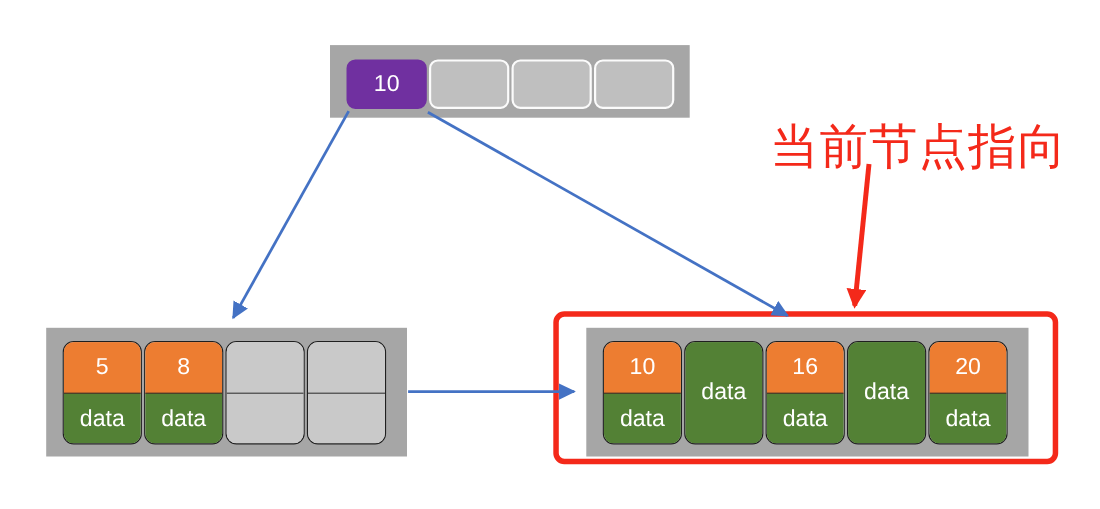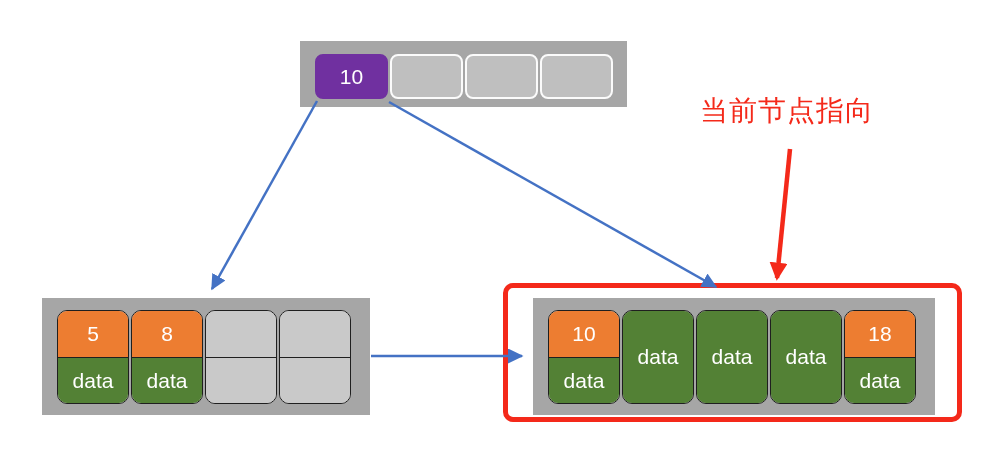--- a/index.html
+++ b/index.html
@@ -87,23 +87,23 @@
     height: 139px;
     border: 5px solid var(--red);
     border-radius: 10px;
     box-sizing: border-box;
     background: transparent;
     z-index: 2;
   }
   .annotation {
     position: absolute;
     left: 700px;
-    top: 92px;
+    top: 104px;
     color: var(--red);
-    font-size: 28px;
+    font-size: 44px;
     letter-spacing: 1px;
     white-space: nowrap;
     z-index: 2;
     font-family: "Liberation Sans", "DejaVu Sans", sans-serif;
   }
   svg.arrows {
     position: absolute;
     left: 0;
     top: 0;
     z-index: 3;
@@ -160,27 +160,28 @@
   <div class="node" style="left:533px; top:298px; width:402px; height:117px;">
     <div class="leaf-cols" id="right-leaf-cols">
         <div class="col">
           <div class="key orange">10</div>
           <div class="val green">data</div>
         </div>
         <div class="col">
           <div class="val green">data</div>
         </div>
         <div class="col">
-          <div class="val green">data</div>
-        </div>
-        <div class="col">
-          <div class="val green">data</div>
-        </div>
-        <div class="col">
-          <div class="key orange">18</div>
+          <div class="key orange">16</div>
+          <div class="val green">data</div>
+        </div>
+        <div class="col">
+          <div class="val green">data</div>
+        </div>
+        <div class="col">
+          <div class="key orange">20</div>
           <div class="val green">data</div>
         </div>
       </div>
   </div>
 
   <div class="annotation">当前节点指向</div>
 
   <svg class="arrows" width="1000" height="463" viewBox="0 0 1000 463">
     <defs>
       <marker id="blue-head" markerWidth="7" markerHeight="7" refX="5.6" refY="3" orient="auto">

